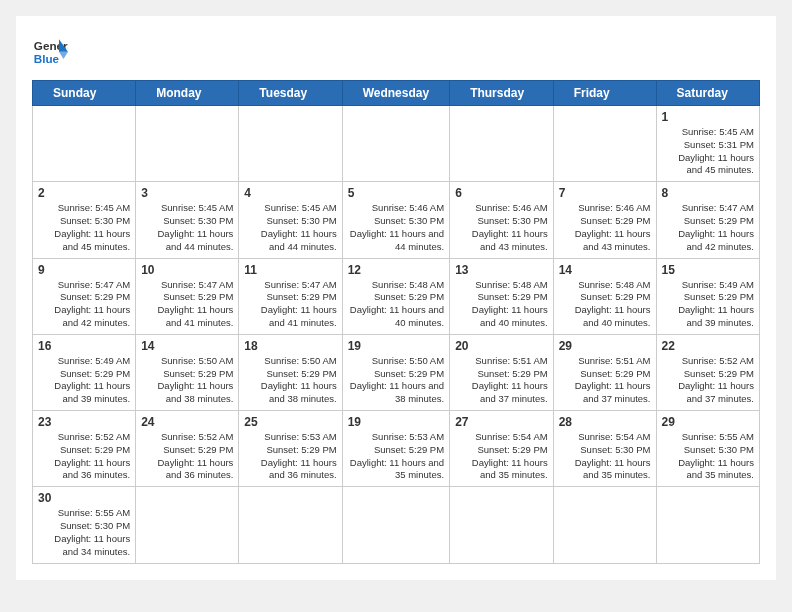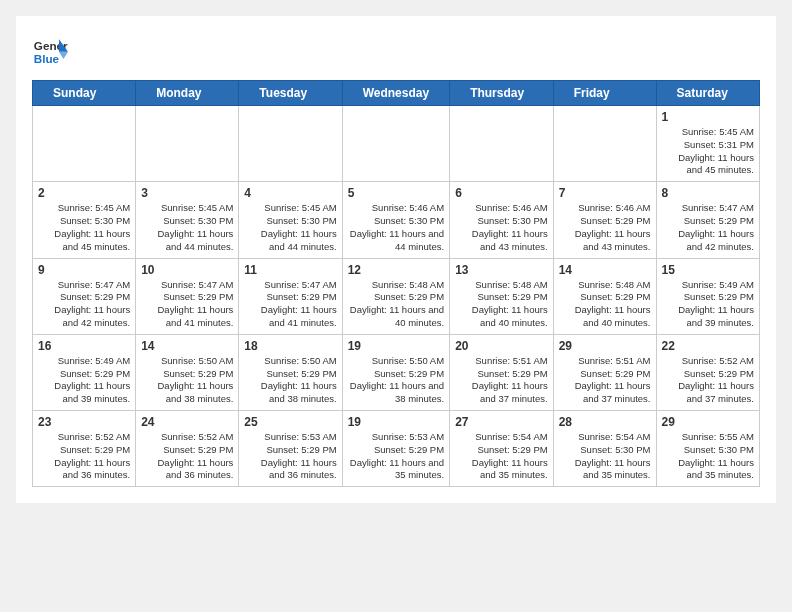--- a/index.html
+++ b/index.html
@@ -331,15 +331,30 @@
 and 35 minutes.</div>
           </td>
           <td>
             <span class="day-number">29</span>
             <div class="day-info">Sunrise: 5:55 AM
 Sunset: 5:30 PM
 Daylight: 11 hours
 and 35 minutes.</div>
           </td>
         </tr>
+        <tr>
+          <td>
+            <span class="day-number">30</span>
+            <div class="day-info">Sunrise: 5:55 AM
+Sunset: 5:30 PM
+Daylight: 11 hours
+and 34 minutes.</div>
+          </td>
+          <td class="empty"></td>
+          <td class="empty"></td>
+          <td class="empty"></td>
+          <td class="empty"></td>
+          <td class="empty"></td>
+          <td class="empty"></td>
+        </tr>
       </tbody>
   </table>
 </div>
 
 </body></html>

